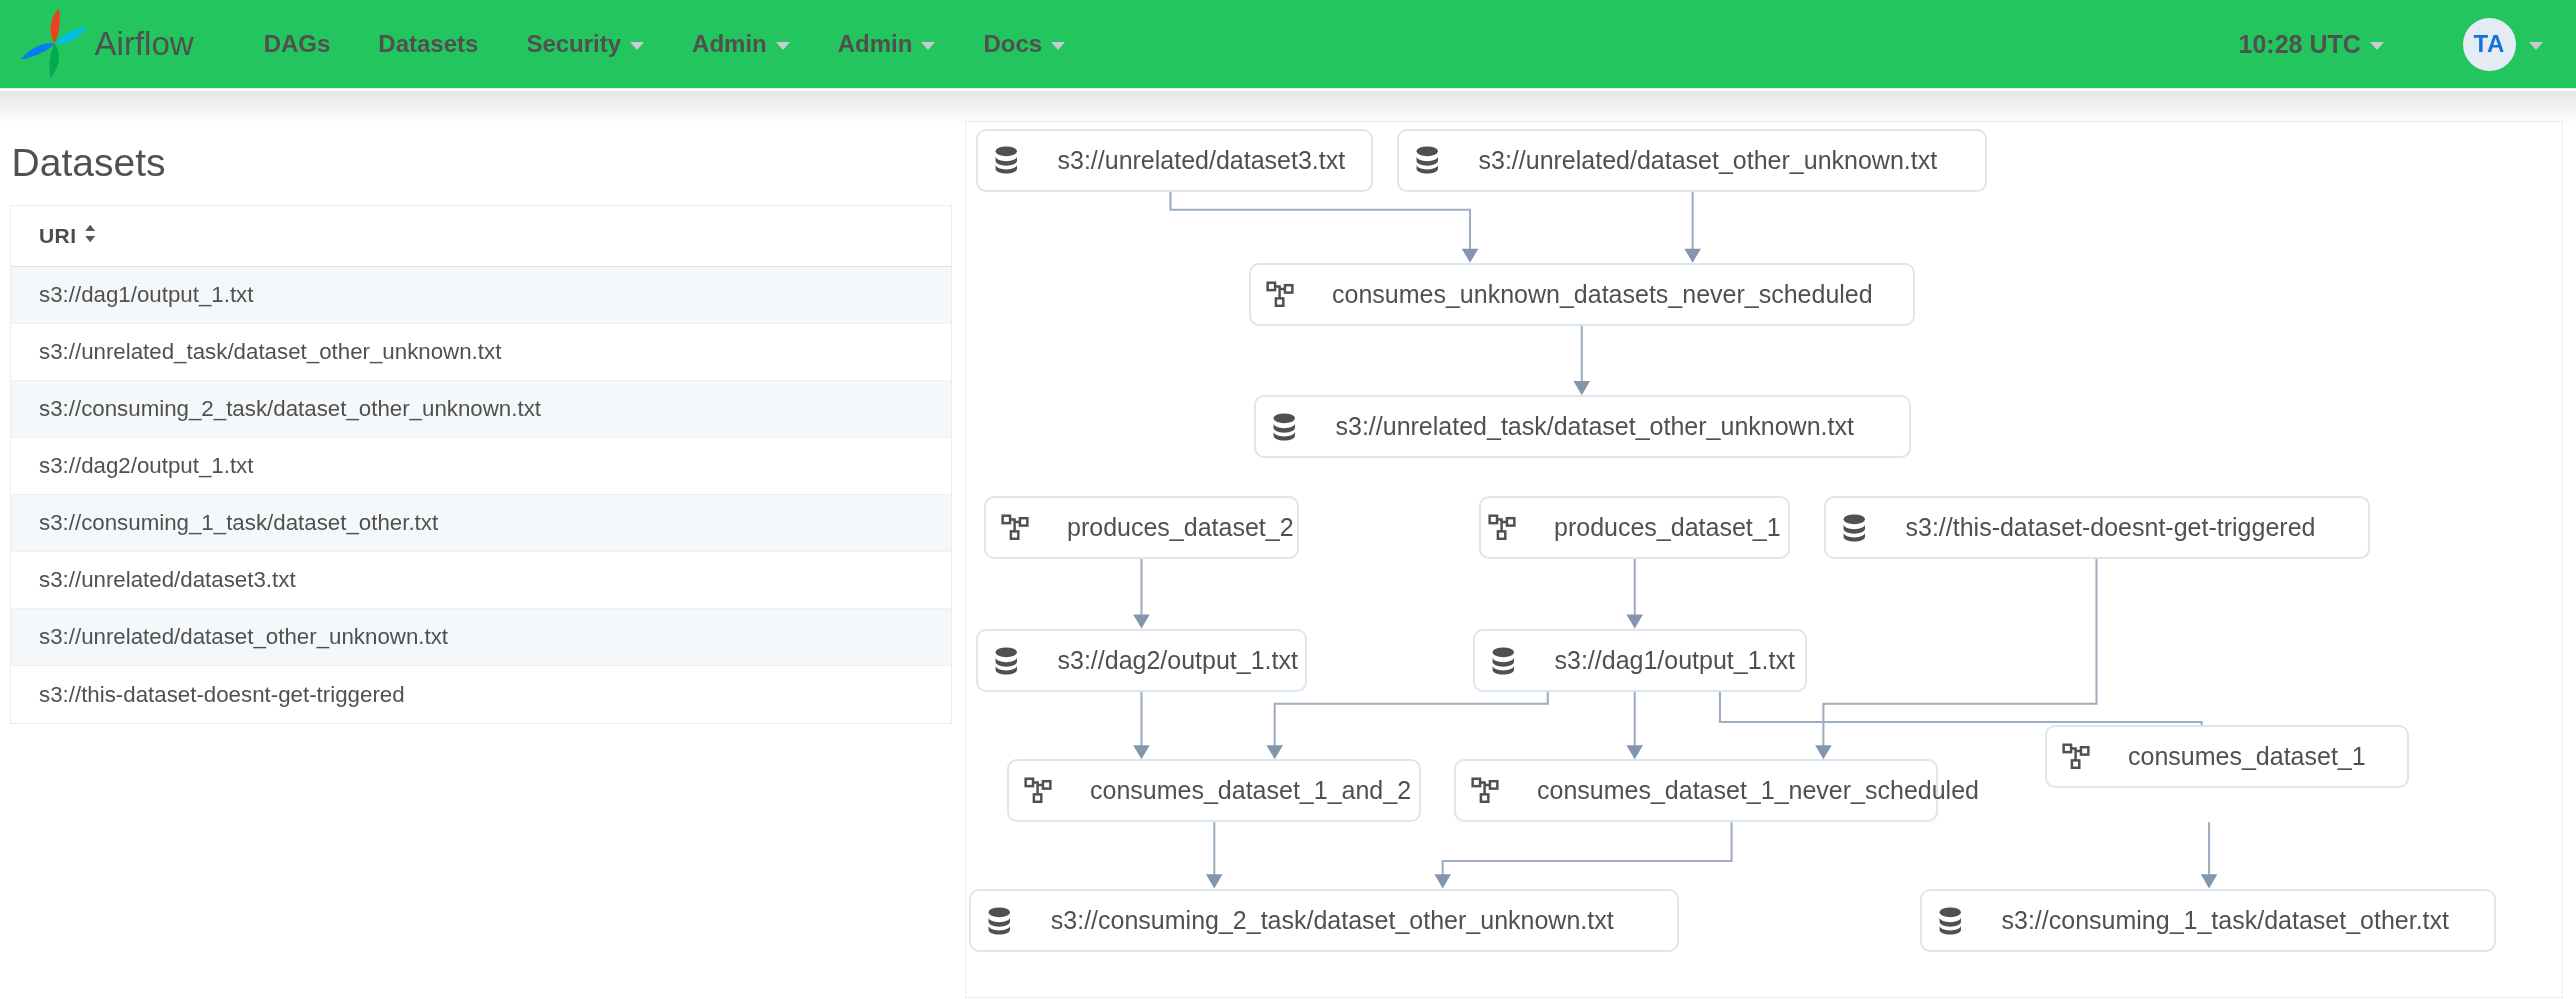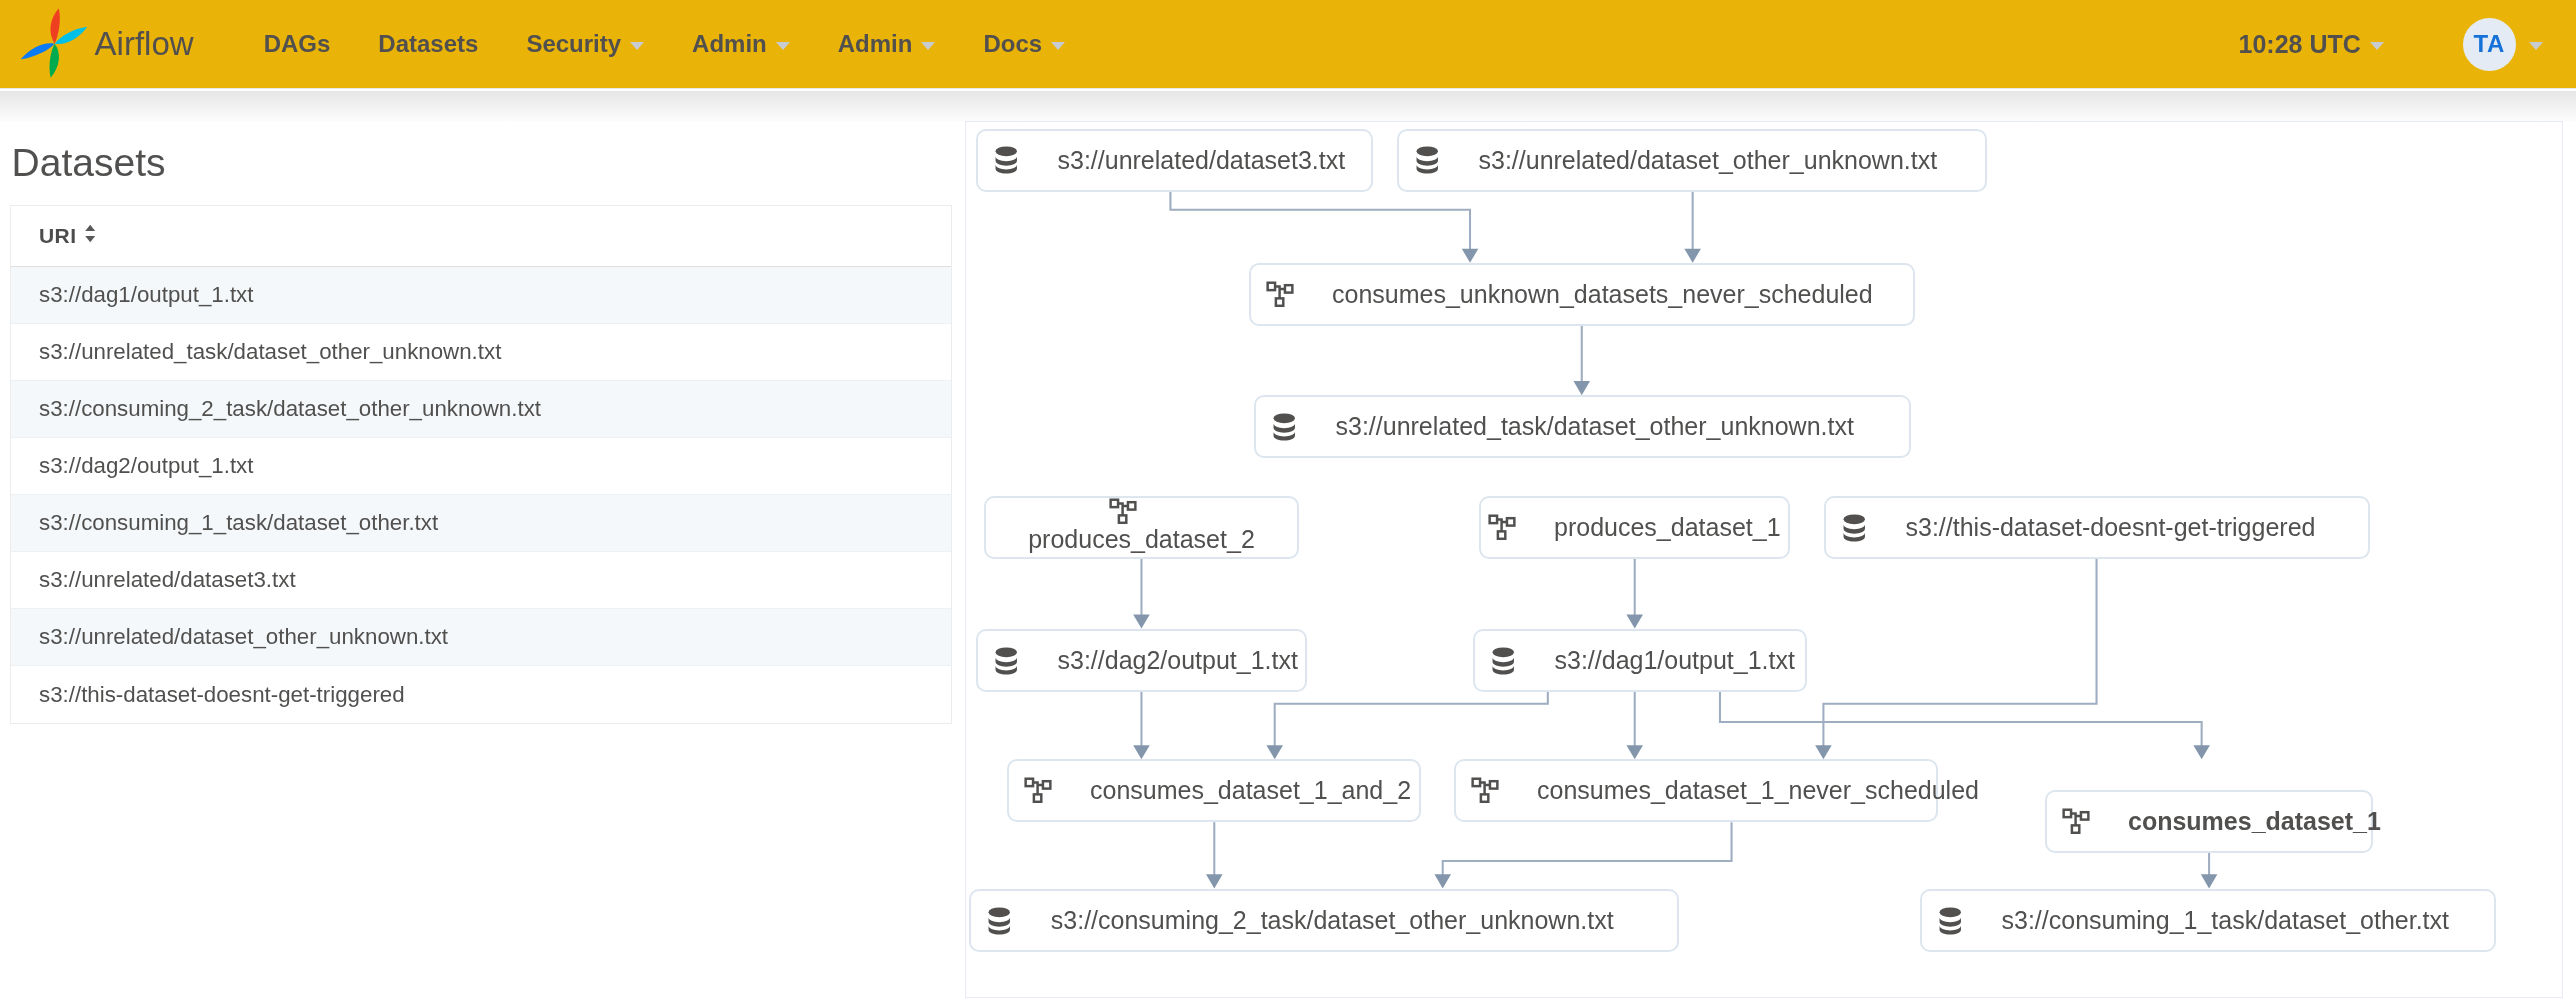--- a/index.html
+++ b/index.html
@@ -2,21 +2,21 @@
 <html style="font-size:13.2px"><head>
 <meta charset="utf-8">
 <style>
   * { box-sizing: border-box; margin: 0; padding: 0; }
   html,body { width: 2576px; height: 1000px; overflow: hidden; background: #fff;
     font-family: "Liberation Sans", sans-serif; color: #51504f; }
   #app { position: relative; width: 2576px; height: 1000px; background: #fff; }
 
   
   .navbar { position: absolute; left: 0; top: 0; width: 2576px; height: 89px;
-    background: #eab308; border-bottom: 1.7px solid #e9e9e9;
+    background: #22c55e; border-bottom: 1.7px solid #e9e9e9;
     display: flex; align-items: center; padding: 0 33px 0 20px; }
   .brand { display: flex; align-items: center; gap: 6.6px; }
   .brand-name { font-size: 33px; color: #51504f; }
   .nav-menu { display: flex; align-items: flex-start; margin-left: 46px; height: 100%; }
   .nav-item { display: flex; align-items: center; padding: 0 24px; height: 100%;
     font-size: 24px; font-weight: bold; color: #51504f; cursor: pointer; }
   .caret { width: 0; height: 0; border-left: 7.4px solid transparent; border-right: 7.4px solid transparent;
     border-top: 8.3px solid #c7ccd2; margin-left: 9px; margin-top: 3.3px; }
   .nav-right { margin-left: auto; display: flex; align-items: center; }
   .clock { display: flex; align-items: center; font-size: 25px; font-weight: bold; color: #51504f; cursor: pointer; }
@@ -197,21 +197,21 @@
         <div class="gnode" style="left: 288px; top: 273px; width: 657px;">
           <span class="nicon">
             <svg width="26.5" height="28" viewBox="0 0 32 34">
               <ellipse cx="16" cy="6.5" rx="13" ry="6" fill="#51504f"></ellipse>
               <path d="M3 12.5 c0 3.3 5.8 6 13 6 s13 -2.7 13 -6 v5.5 c0 3.3 -5.8 6 -13 6 s-13 -2.7 -13 -6 z" fill="#51504f"></path>
               <path d="M3 22.5 c0 3.3 5.8 6 13 6 s13 -2.7 13 -6 v5 c0 3.3 -5.8 6 -13 6 s-13 -2.7 -13 -6 z" fill="#51504f"></path>
             </svg>
           </span>
           <span>s3://unrelated_task/dataset_other_unknown.txt</span>
         </div>
-        <div class="gnode" style="left: 18px; top: 374px; width: 315px; flex-direction: column;">
+        <div class="gnode" style="left: 18px; top: 374px; width: 315px;">
           <span class="nicon">
             <svg width="28" height="26.5" viewBox="0 0 34 32" fill="none" stroke="#51504f" stroke-width="3">
               <rect x="2" y="2" width="9" height="9"></rect>
               <rect x="23" y="5" width="9" height="9"></rect>
               <rect x="12" y="21" width="9" height="9"></rect>
               <path d="M11 6.5 H16.5 V21 M23 9.5 H16.5"></path>
             </svg>
           </span>
           <span>produces_dataset_2</span>
         </div>
@@ -271,21 +271,21 @@
           <span class="nicon">
             <svg width="28" height="26.5" viewBox="0 0 34 32" fill="none" stroke="#51504f" stroke-width="3">
               <rect x="2" y="2" width="9" height="9"></rect>
               <rect x="23" y="5" width="9" height="9"></rect>
               <rect x="12" y="21" width="9" height="9"></rect>
               <path d="M11 6.5 H16.5 V21 M23 9.5 H16.5"></path>
             </svg>
           </span>
           <span>consumes_dataset_1_never_scheduled</span>
         </div>
-        <div class="gnode" style="left: 1079px; top: 668px; width: 328px; font-weight: bold;">
+        <div class="gnode" style="left: 1079px; top: 603px; width: 364px;">
           <span class="nicon">
             <svg width="28" height="26.5" viewBox="0 0 34 32" fill="none" stroke="#51504f" stroke-width="3">
               <rect x="2" y="2" width="9" height="9"></rect>
               <rect x="23" y="5" width="9" height="9"></rect>
               <rect x="12" y="21" width="9" height="9"></rect>
               <path d="M11 6.5 H16.5 V21 M23 9.5 H16.5"></path>
             </svg>
           </span>
           <span>consumes_dataset_1</span>
         </div>

